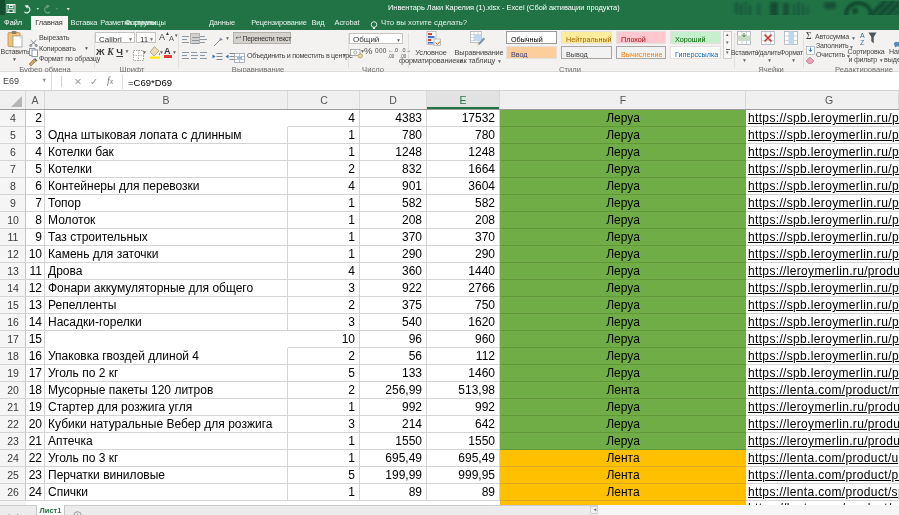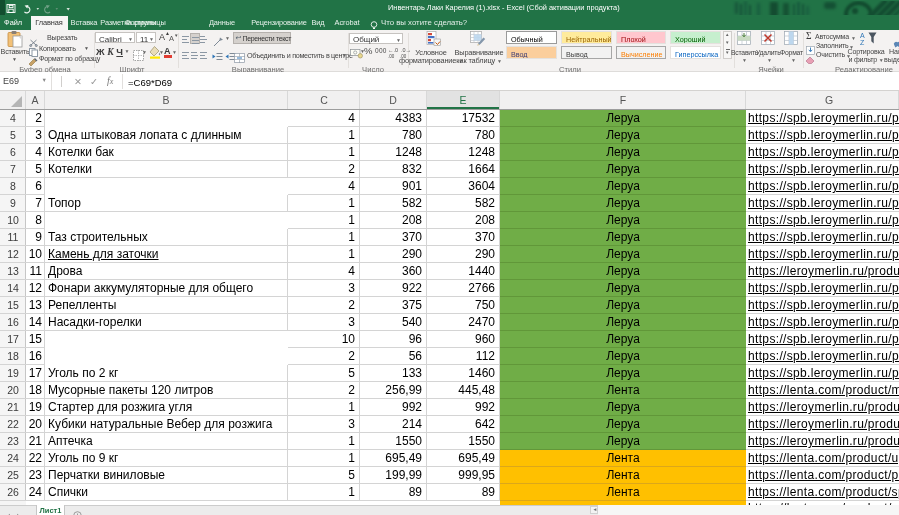--- a/index.html
+++ b/index.html
@@ -80,21 +80,21 @@
 </svg></div>
 <div style="position:absolute;left:-2px;top:47px;width:34px;text-align:center;font:7.2px 'Liberation Sans',sans-serif;color:#444;white-space:nowrap;letter-spacing:-0.2px;">Вставить</div>
 <div style="position:absolute;left:12px;top:56px;width:8px;height:6px;font:5px 'Liberation Sans',sans-serif;color:#555;">▼</div>
 <div style="position:absolute;left:29px;top:33px;width:9px;height:8px;"><svg width="9" height="8" viewBox="0 0 9 8">
         <g stroke="#6f7b87" stroke-width="0.9" fill="none">
           <path d="M1.5 1 L7.5 6.5 M7.5 1 L1.5 6.5"></path>
           <circle cx="1.7" cy="6.6" r="1"></circle>
           <circle cx="7.3" cy="6.6" r="1"></circle>
         </g>
       </svg></div>
-<div style="position:absolute;left:39px;top:33px;font:7.2px 'Liberation Sans',sans-serif;color:#444;white-space:nowrap;letter-spacing:-0.2px;margin-left:8px;">Вырезать</div>
+<div style="position:absolute;left:39px;top:33px;font:7.2px 'Liberation Sans',sans-serif;color:#444;white-space:nowrap;letter-spacing:-0.2px;">Вырезать</div>
 <div style="position:absolute;left:29px;top:43px;width:9px;height:9px;"><svg width="9" height="9" viewBox="0 0 9 9">
         <rect x="0.5" y="0.5" width="5.5" height="7" fill="#fff" stroke="#8d99a5"></rect>
         <rect x="3" y="2" width="5.5" height="6.5" fill="#fff" stroke="#8d99a5"></rect>
       </svg></div>
 <div style="position:absolute;left:39px;top:43.5px;font:7.2px 'Liberation Sans',sans-serif;color:#444;white-space:nowrap;letter-spacing:-0.2px;">Копировать</div>
 <div style="position:absolute;left:84px;top:45px;font:5px 'Liberation Sans',sans-serif;color:#555;">▼</div>
 <div style="position:absolute;left:28px;top:53px;width:10px;height:9px;"><svg width="10" height="9" viewBox="0 0 10 9">
         <path d="M1 6 L6 1 L8 3 L3 8 Z" fill="#c8a165" stroke="#8f7440" stroke-width="0.6"></path>
         <path d="M6.5 0.5 l2.5 2.5" stroke="#5a6570" stroke-width="1.2"></path>
       </svg></div>
@@ -376,51 +376,53 @@
 <div style="position:absolute;left:0;top:161px;width:26px;height:17px;border-bottom:1px solid #d4d4d4;box-sizing:border-box;text-align:center;font:10.5px 'Liberation Sans',sans-serif;color:#3a3a3a;line-height:16px;">7</div>
 <div style="position:absolute;left:26px;top:161px;width:19px;height:17px;border-bottom:1px solid #d4d4d4;border-right:1px solid #d4d4d4;box-sizing:border-box;text-align:right;padding-right:2px;font:12px 'Liberation Sans',sans-serif;color:#000;line-height:16px;">5</div>
 <div style="position:absolute;left:45px;top:161px;width:243px;height:17px;border-bottom:1px solid #d4d4d4;border-right:1px solid #d4d4d4;box-sizing:border-box;padding-left:3px;font:12px 'Liberation Sans',sans-serif;color:#000;line-height:16px;white-space:nowrap;overflow:hidden;">Котелки</div>
 <div style="position:absolute;left:288px;top:161px;width:72px;height:17px;border-bottom:1px solid #d4d4d4;border-right:1px solid #d4d4d4;box-sizing:border-box;text-align:right;padding-right:4px;font:12px 'Liberation Sans',sans-serif;color:#000;line-height:16px;">2</div>
 <div style="position:absolute;left:360px;top:161px;width:67px;height:17px;border-bottom:1px solid #d4d4d4;border-right:1px solid #d4d4d4;box-sizing:border-box;text-align:right;padding-right:4px;font:12px 'Liberation Sans',sans-serif;color:#000;line-height:16px;">832</div>
 <div style="position:absolute;left:427px;top:161px;width:73px;height:17px;border-bottom:1px solid #d4d4d4;border-right:1px solid #d4d4d4;box-sizing:border-box;text-align:right;padding-right:4px;font:12px 'Liberation Sans',sans-serif;color:#000;line-height:16px;">1664</div>
 <div style="position:absolute;left:500px;top:161px;width:246px;height:17px;background:#70ad47;border-bottom:1px solid #619739;box-sizing:border-box;text-align:center;font:12px 'Liberation Sans',sans-serif;color:#000;line-height:16px;">Леруа</div>
 <div style="position:absolute;left:746px;top:161px;width:153px;height:17px;border-bottom:1px solid #d4d4d4;box-sizing:border-box;padding-left:2px;font:12px 'Liberation Sans',sans-serif;color:#000;line-height:16px;white-space:nowrap;overflow:hidden;"><span style="text-decoration:underline;letter-spacing:0.34px;">https://spb.leroymerlin.ru/product/</span></div>
 <div style="position:absolute;left:0;top:178px;width:26px;height:17px;border-bottom:1px solid #d4d4d4;box-sizing:border-box;text-align:center;font:10.5px 'Liberation Sans',sans-serif;color:#3a3a3a;line-height:16px;">8</div>
 <div style="position:absolute;left:26px;top:178px;width:19px;height:17px;border-bottom:1px solid #d4d4d4;border-right:1px solid #d4d4d4;box-sizing:border-box;text-align:right;padding-right:2px;font:12px 'Liberation Sans',sans-serif;color:#000;line-height:16px;">6</div>
+<div style="position:absolute;left:45px;top:178px;width:243px;height:17px;border-bottom:1px solid #d4d4d4;border-right:1px solid #d4d4d4;box-sizing:border-box;padding-left:3px;font:12px 'Liberation Sans',sans-serif;color:#000;line-height:16px;white-space:nowrap;overflow:hidden;">Контейнеры для перевозки</div>
 <div style="position:absolute;left:288px;top:178px;width:72px;height:17px;border-bottom:1px solid #d4d4d4;border-right:1px solid #d4d4d4;box-sizing:border-box;text-align:right;padding-right:4px;font:12px 'Liberation Sans',sans-serif;color:#000;line-height:16px;">4</div>
 <div style="position:absolute;left:360px;top:178px;width:67px;height:17px;border-bottom:1px solid #d4d4d4;border-right:1px solid #d4d4d4;box-sizing:border-box;text-align:right;padding-right:4px;font:12px 'Liberation Sans',sans-serif;color:#000;line-height:16px;">901</div>
 <div style="position:absolute;left:427px;top:178px;width:73px;height:17px;border-bottom:1px solid #d4d4d4;border-right:1px solid #d4d4d4;box-sizing:border-box;text-align:right;padding-right:4px;font:12px 'Liberation Sans',sans-serif;color:#000;line-height:16px;">3604</div>
 <div style="position:absolute;left:500px;top:178px;width:246px;height:17px;background:#70ad47;border-bottom:1px solid #619739;box-sizing:border-box;text-align:center;font:12px 'Liberation Sans',sans-serif;color:#000;line-height:16px;">Леруа</div>
 <div style="position:absolute;left:746px;top:178px;width:153px;height:17px;border-bottom:1px solid #d4d4d4;box-sizing:border-box;padding-left:2px;font:12px 'Liberation Sans',sans-serif;color:#000;line-height:16px;white-space:nowrap;overflow:hidden;"><span style="text-decoration:underline;letter-spacing:0.34px;">https://spb.leroymerlin.ru/product/</span></div>
 <div style="position:absolute;left:0;top:195px;width:26px;height:17px;border-bottom:1px solid #d4d4d4;box-sizing:border-box;text-align:center;font:10.5px 'Liberation Sans',sans-serif;color:#3a3a3a;line-height:16px;">9</div>
 <div style="position:absolute;left:26px;top:195px;width:19px;height:17px;border-bottom:1px solid #d4d4d4;border-right:1px solid #d4d4d4;box-sizing:border-box;text-align:right;padding-right:2px;font:12px 'Liberation Sans',sans-serif;color:#000;line-height:16px;">7</div>
 <div style="position:absolute;left:45px;top:195px;width:243px;height:17px;border-bottom:1px solid #d4d4d4;border-right:1px solid #d4d4d4;box-sizing:border-box;padding-left:3px;font:12px 'Liberation Sans',sans-serif;color:#000;line-height:16px;white-space:nowrap;overflow:hidden;">Топор</div>
 <div style="position:absolute;left:288px;top:195px;width:72px;height:17px;border-bottom:1px solid #d4d4d4;border-right:1px solid #d4d4d4;box-sizing:border-box;text-align:right;padding-right:4px;font:12px 'Liberation Sans',sans-serif;color:#000;line-height:16px;">1</div>
 <div style="position:absolute;left:360px;top:195px;width:67px;height:17px;border-bottom:1px solid #d4d4d4;border-right:1px solid #d4d4d4;box-sizing:border-box;text-align:right;padding-right:4px;font:12px 'Liberation Sans',sans-serif;color:#000;line-height:16px;">582</div>
 <div style="position:absolute;left:427px;top:195px;width:73px;height:17px;border-bottom:1px solid #d4d4d4;border-right:1px solid #d4d4d4;box-sizing:border-box;text-align:right;padding-right:4px;font:12px 'Liberation Sans',sans-serif;color:#000;line-height:16px;">582</div>
 <div style="position:absolute;left:500px;top:195px;width:246px;height:17px;background:#70ad47;border-bottom:1px solid #619739;box-sizing:border-box;text-align:center;font:12px 'Liberation Sans',sans-serif;color:#000;line-height:16px;">Леруа</div>
 <div style="position:absolute;left:746px;top:195px;width:153px;height:17px;border-bottom:1px solid #d4d4d4;box-sizing:border-box;padding-left:2px;font:12px 'Liberation Sans',sans-serif;color:#000;line-height:16px;white-space:nowrap;overflow:hidden;"><span style="text-decoration:underline;letter-spacing:0.34px;">https://spb.leroymerlin.ru/product/</span></div>
 <div style="position:absolute;left:0;top:212px;width:26px;height:17px;border-bottom:1px solid #d4d4d4;box-sizing:border-box;text-align:center;font:10.5px 'Liberation Sans',sans-serif;color:#3a3a3a;line-height:16px;">10</div>
 <div style="position:absolute;left:26px;top:212px;width:19px;height:17px;border-bottom:1px solid #d4d4d4;border-right:1px solid #d4d4d4;box-sizing:border-box;text-align:right;padding-right:2px;font:12px 'Liberation Sans',sans-serif;color:#000;line-height:16px;">8</div>
+<div style="position:absolute;left:45px;top:212px;width:243px;height:17px;border-bottom:1px solid #d4d4d4;border-right:1px solid #d4d4d4;box-sizing:border-box;padding-left:3px;font:12px 'Liberation Sans',sans-serif;color:#000;line-height:16px;white-space:nowrap;overflow:hidden;">Молоток</div>
 <div style="position:absolute;left:288px;top:212px;width:72px;height:17px;border-bottom:1px solid #d4d4d4;border-right:1px solid #d4d4d4;box-sizing:border-box;text-align:right;padding-right:4px;font:12px 'Liberation Sans',sans-serif;color:#000;line-height:16px;">1</div>
 <div style="position:absolute;left:360px;top:212px;width:67px;height:17px;border-bottom:1px solid #d4d4d4;border-right:1px solid #d4d4d4;box-sizing:border-box;text-align:right;padding-right:4px;font:12px 'Liberation Sans',sans-serif;color:#000;line-height:16px;">208</div>
 <div style="position:absolute;left:427px;top:212px;width:73px;height:17px;border-bottom:1px solid #d4d4d4;border-right:1px solid #d4d4d4;box-sizing:border-box;text-align:right;padding-right:4px;font:12px 'Liberation Sans',sans-serif;color:#000;line-height:16px;">208</div>
 <div style="position:absolute;left:500px;top:212px;width:246px;height:17px;background:#70ad47;border-bottom:1px solid #619739;box-sizing:border-box;text-align:center;font:12px 'Liberation Sans',sans-serif;color:#000;line-height:16px;">Леруа</div>
 <div style="position:absolute;left:746px;top:212px;width:153px;height:17px;border-bottom:1px solid #d4d4d4;box-sizing:border-box;padding-left:2px;font:12px 'Liberation Sans',sans-serif;color:#000;line-height:16px;white-space:nowrap;overflow:hidden;"><span style="text-decoration:underline;letter-spacing:0.34px;">https://spb.leroymerlin.ru/product/</span></div>
 <div style="position:absolute;left:0;top:229px;width:26px;height:17px;border-bottom:1px solid #d4d4d4;box-sizing:border-box;text-align:center;font:10.5px 'Liberation Sans',sans-serif;color:#3a3a3a;line-height:16px;">11</div>
 <div style="position:absolute;left:26px;top:229px;width:19px;height:17px;border-bottom:1px solid #d4d4d4;border-right:1px solid #d4d4d4;box-sizing:border-box;text-align:right;padding-right:2px;font:12px 'Liberation Sans',sans-serif;color:#000;line-height:16px;">9</div>
 <div style="position:absolute;left:45px;top:229px;width:243px;height:17px;border-bottom:1px solid #d4d4d4;border-right:1px solid #d4d4d4;box-sizing:border-box;padding-left:3px;font:12px 'Liberation Sans',sans-serif;color:#000;line-height:16px;white-space:nowrap;overflow:hidden;">Таз строительных</div>
 <div style="position:absolute;left:288px;top:229px;width:72px;height:17px;border-bottom:1px solid #d4d4d4;border-right:1px solid #d4d4d4;box-sizing:border-box;text-align:right;padding-right:4px;font:12px 'Liberation Sans',sans-serif;color:#000;line-height:16px;">1</div>
 <div style="position:absolute;left:360px;top:229px;width:67px;height:17px;border-bottom:1px solid #d4d4d4;border-right:1px solid #d4d4d4;box-sizing:border-box;text-align:right;padding-right:4px;font:12px 'Liberation Sans',sans-serif;color:#000;line-height:16px;">370</div>
 <div style="position:absolute;left:427px;top:229px;width:73px;height:17px;border-bottom:1px solid #d4d4d4;border-right:1px solid #d4d4d4;box-sizing:border-box;text-align:right;padding-right:4px;font:12px 'Liberation Sans',sans-serif;color:#000;line-height:16px;">370</div>
 <div style="position:absolute;left:500px;top:229px;width:246px;height:17px;background:#70ad47;border-bottom:1px solid #619739;box-sizing:border-box;text-align:center;font:12px 'Liberation Sans',sans-serif;color:#000;line-height:16px;">Леруа</div>
 <div style="position:absolute;left:746px;top:229px;width:153px;height:17px;border-bottom:1px solid #d4d4d4;box-sizing:border-box;padding-left:2px;font:12px 'Liberation Sans',sans-serif;color:#000;line-height:16px;white-space:nowrap;overflow:hidden;"><span style="text-decoration:underline;letter-spacing:0.34px;">https://spb.leroymerlin.ru/product/</span></div>
 <div style="position:absolute;left:0;top:246px;width:26px;height:17px;border-bottom:1px solid #d4d4d4;box-sizing:border-box;text-align:center;font:10.5px 'Liberation Sans',sans-serif;color:#3a3a3a;line-height:16px;">12</div>
 <div style="position:absolute;left:26px;top:246px;width:19px;height:17px;border-bottom:1px solid #d4d4d4;border-right:1px solid #d4d4d4;box-sizing:border-box;text-align:right;padding-right:2px;font:12px 'Liberation Sans',sans-serif;color:#000;line-height:16px;">10</div>
-<div style="position:absolute;left:45px;top:246px;width:243px;height:17px;border-bottom:1px solid #d4d4d4;border-right:1px solid #d4d4d4;box-sizing:border-box;padding-left:3px;font:12px 'Liberation Sans',sans-serif;color:#000;line-height:16px;white-space:nowrap;overflow:hidden;text-decoration:underline;">Камень для заточки</div>
+<div style="position:absolute;left:45px;top:246px;width:243px;height:17px;border-bottom:1px solid #d4d4d4;border-right:1px solid #d4d4d4;box-sizing:border-box;padding-left:3px;font:12px 'Liberation Sans',sans-serif;color:#000;line-height:16px;white-space:nowrap;overflow:hidden;">Камень для заточки</div>
 <div style="position:absolute;left:288px;top:246px;width:72px;height:17px;border-bottom:1px solid #d4d4d4;border-right:1px solid #d4d4d4;box-sizing:border-box;text-align:right;padding-right:4px;font:12px 'Liberation Sans',sans-serif;color:#000;line-height:16px;">1</div>
 <div style="position:absolute;left:360px;top:246px;width:67px;height:17px;border-bottom:1px solid #d4d4d4;border-right:1px solid #d4d4d4;box-sizing:border-box;text-align:right;padding-right:4px;font:12px 'Liberation Sans',sans-serif;color:#000;line-height:16px;">290</div>
 <div style="position:absolute;left:427px;top:246px;width:73px;height:17px;border-bottom:1px solid #d4d4d4;border-right:1px solid #d4d4d4;box-sizing:border-box;text-align:right;padding-right:4px;font:12px 'Liberation Sans',sans-serif;color:#000;line-height:16px;">290</div>
 <div style="position:absolute;left:500px;top:246px;width:246px;height:17px;background:#70ad47;border-bottom:1px solid #619739;box-sizing:border-box;text-align:center;font:12px 'Liberation Sans',sans-serif;color:#000;line-height:16px;">Леруа</div>
 <div style="position:absolute;left:746px;top:246px;width:153px;height:17px;border-bottom:1px solid #d4d4d4;box-sizing:border-box;padding-left:2px;font:12px 'Liberation Sans',sans-serif;color:#000;line-height:16px;white-space:nowrap;overflow:hidden;"><span style="text-decoration:underline;letter-spacing:0.34px;">https://spb.leroymerlin.ru/product/</span></div>
 <div style="position:absolute;left:0;top:263px;width:26px;height:17px;border-bottom:1px solid #d4d4d4;box-sizing:border-box;text-align:center;font:10.5px 'Liberation Sans',sans-serif;color:#3a3a3a;line-height:16px;">13</div>
 <div style="position:absolute;left:26px;top:263px;width:19px;height:17px;border-bottom:1px solid #d4d4d4;border-right:1px solid #d4d4d4;box-sizing:border-box;text-align:right;padding-right:2px;font:12px 'Liberation Sans',sans-serif;color:#000;line-height:16px;">11</div>
 <div style="position:absolute;left:45px;top:263px;width:243px;height:17px;border-bottom:1px solid #d4d4d4;border-right:1px solid #d4d4d4;box-sizing:border-box;padding-left:3px;font:12px 'Liberation Sans',sans-serif;color:#000;line-height:16px;white-space:nowrap;overflow:hidden;">Дрова</div>
 <div style="position:absolute;left:288px;top:263px;width:72px;height:17px;border-bottom:1px solid #d4d4d4;border-right:1px solid #d4d4d4;box-sizing:border-box;text-align:right;padding-right:4px;font:12px 'Liberation Sans',sans-serif;color:#000;line-height:16px;">4</div>
 <div style="position:absolute;left:360px;top:263px;width:67px;height:17px;border-bottom:1px solid #d4d4d4;border-right:1px solid #d4d4d4;box-sizing:border-box;text-align:right;padding-right:4px;font:12px 'Liberation Sans',sans-serif;color:#000;line-height:16px;">360</div>
@@ -441,51 +443,52 @@
 <div style="position:absolute;left:288px;top:297px;width:72px;height:17px;border-bottom:1px solid #d4d4d4;border-right:1px solid #d4d4d4;box-sizing:border-box;text-align:right;padding-right:4px;font:12px 'Liberation Sans',sans-serif;color:#000;line-height:16px;">2</div>
 <div style="position:absolute;left:360px;top:297px;width:67px;height:17px;border-bottom:1px solid #d4d4d4;border-right:1px solid #d4d4d4;box-sizing:border-box;text-align:right;padding-right:4px;font:12px 'Liberation Sans',sans-serif;color:#000;line-height:16px;">375</div>
 <div style="position:absolute;left:427px;top:297px;width:73px;height:17px;border-bottom:1px solid #d4d4d4;border-right:1px solid #d4d4d4;box-sizing:border-box;text-align:right;padding-right:4px;font:12px 'Liberation Sans',sans-serif;color:#000;line-height:16px;">750</div>
 <div style="position:absolute;left:500px;top:297px;width:246px;height:17px;background:#70ad47;border-bottom:1px solid #619739;box-sizing:border-box;text-align:center;font:12px 'Liberation Sans',sans-serif;color:#000;line-height:16px;">Леруа</div>
 <div style="position:absolute;left:746px;top:297px;width:153px;height:17px;border-bottom:1px solid #d4d4d4;box-sizing:border-box;padding-left:2px;font:12px 'Liberation Sans',sans-serif;color:#000;line-height:16px;white-space:nowrap;overflow:hidden;"><span style="text-decoration:underline;letter-spacing:0.34px;">https://spb.leroymerlin.ru/product/</span></div>
 <div style="position:absolute;left:0;top:314px;width:26px;height:17px;border-bottom:1px solid #d4d4d4;box-sizing:border-box;text-align:center;font:10.5px 'Liberation Sans',sans-serif;color:#3a3a3a;line-height:16px;">16</div>
 <div style="position:absolute;left:26px;top:314px;width:19px;height:17px;border-bottom:1px solid #d4d4d4;border-right:1px solid #d4d4d4;box-sizing:border-box;text-align:right;padding-right:2px;font:12px 'Liberation Sans',sans-serif;color:#000;line-height:16px;">14</div>
 <div style="position:absolute;left:45px;top:314px;width:243px;height:17px;border-bottom:1px solid #d4d4d4;border-right:1px solid #d4d4d4;box-sizing:border-box;padding-left:3px;font:12px 'Liberation Sans',sans-serif;color:#000;line-height:16px;white-space:nowrap;overflow:hidden;">Насадки-горелки</div>
 <div style="position:absolute;left:288px;top:314px;width:72px;height:17px;border-bottom:1px solid #d4d4d4;border-right:1px solid #d4d4d4;box-sizing:border-box;text-align:right;padding-right:4px;font:12px 'Liberation Sans',sans-serif;color:#000;line-height:16px;">3</div>
 <div style="position:absolute;left:360px;top:314px;width:67px;height:17px;border-bottom:1px solid #d4d4d4;border-right:1px solid #d4d4d4;box-sizing:border-box;text-align:right;padding-right:4px;font:12px 'Liberation Sans',sans-serif;color:#000;line-height:16px;">540</div>
-<div style="position:absolute;left:427px;top:314px;width:73px;height:17px;border-bottom:1px solid #d4d4d4;border-right:1px solid #d4d4d4;box-sizing:border-box;text-align:right;padding-right:4px;font:12px 'Liberation Sans',sans-serif;color:#000;line-height:16px;">2470</div>
+<div style="position:absolute;left:427px;top:314px;width:73px;height:17px;border-bottom:1px solid #d4d4d4;border-right:1px solid #d4d4d4;box-sizing:border-box;text-align:right;padding-right:4px;font:12px 'Liberation Sans',sans-serif;color:#000;line-height:16px;">1620</div>
 <div style="position:absolute;left:500px;top:314px;width:246px;height:17px;background:#70ad47;border-bottom:1px solid #619739;box-sizing:border-box;text-align:center;font:12px 'Liberation Sans',sans-serif;color:#000;line-height:16px;">Леруа</div>
 <div style="position:absolute;left:746px;top:314px;width:153px;height:17px;border-bottom:1px solid #d4d4d4;box-sizing:border-box;padding-left:2px;font:12px 'Liberation Sans',sans-serif;color:#000;line-height:16px;white-space:nowrap;overflow:hidden;"><span style="text-decoration:underline;letter-spacing:0.34px;">https://spb.leroymerlin.ru/product/</span></div>
 <div style="position:absolute;left:0;top:331px;width:26px;height:17px;border-bottom:1px solid #d4d4d4;box-sizing:border-box;text-align:center;font:10.5px 'Liberation Sans',sans-serif;color:#3a3a3a;line-height:16px;">17</div>
 <div style="position:absolute;left:26px;top:331px;width:19px;height:17px;border-bottom:1px solid #d4d4d4;border-right:1px solid #d4d4d4;box-sizing:border-box;text-align:right;padding-right:2px;font:12px 'Liberation Sans',sans-serif;color:#000;line-height:16px;">15</div>
 <div style="position:absolute;left:288px;top:331px;width:72px;height:17px;border-bottom:1px solid #d4d4d4;border-right:1px solid #d4d4d4;box-sizing:border-box;text-align:right;padding-right:4px;font:12px 'Liberation Sans',sans-serif;color:#000;line-height:16px;">10</div>
 <div style="position:absolute;left:360px;top:331px;width:67px;height:17px;border-bottom:1px solid #d4d4d4;border-right:1px solid #d4d4d4;box-sizing:border-box;text-align:right;padding-right:4px;font:12px 'Liberation Sans',sans-serif;color:#000;line-height:16px;">96</div>
 <div style="position:absolute;left:427px;top:331px;width:73px;height:17px;border-bottom:1px solid #d4d4d4;border-right:1px solid #d4d4d4;box-sizing:border-box;text-align:right;padding-right:4px;font:12px 'Liberation Sans',sans-serif;color:#000;line-height:16px;">960</div>
 <div style="position:absolute;left:500px;top:331px;width:246px;height:17px;background:#70ad47;border-bottom:1px solid #619739;box-sizing:border-box;text-align:center;font:12px 'Liberation Sans',sans-serif;color:#000;line-height:16px;">Леруа</div>
 <div style="position:absolute;left:746px;top:331px;width:153px;height:17px;border-bottom:1px solid #d4d4d4;box-sizing:border-box;padding-left:2px;font:12px 'Liberation Sans',sans-serif;color:#000;line-height:16px;white-space:nowrap;overflow:hidden;"><span style="text-decoration:underline;letter-spacing:0.34px;">https://spb.leroymerlin.ru/product/</span></div>
 <div style="position:absolute;left:0;top:348px;width:26px;height:17px;border-bottom:1px solid #d4d4d4;box-sizing:border-box;text-align:center;font:10.5px 'Liberation Sans',sans-serif;color:#3a3a3a;line-height:16px;">18</div>
 <div style="position:absolute;left:26px;top:348px;width:19px;height:17px;border-bottom:1px solid #d4d4d4;border-right:1px solid #d4d4d4;box-sizing:border-box;text-align:right;padding-right:2px;font:12px 'Liberation Sans',sans-serif;color:#000;line-height:16px;">16</div>
+<div style="position:absolute;left:45px;top:348px;width:243px;height:17px;border-bottom:1px solid #d4d4d4;border-right:1px solid #d4d4d4;box-sizing:border-box;padding-left:3px;font:12px 'Liberation Sans',sans-serif;color:#000;line-height:16px;white-space:nowrap;overflow:hidden;">Упаковка гвоздей длиной 4</div>
 <div style="position:absolute;left:288px;top:348px;width:72px;height:17px;border-bottom:1px solid #d4d4d4;border-right:1px solid #d4d4d4;box-sizing:border-box;text-align:right;padding-right:4px;font:12px 'Liberation Sans',sans-serif;color:#000;line-height:16px;">2</div>
 <div style="position:absolute;left:360px;top:348px;width:67px;height:17px;border-bottom:1px solid #d4d4d4;border-right:1px solid #d4d4d4;box-sizing:border-box;text-align:right;padding-right:4px;font:12px 'Liberation Sans',sans-serif;color:#000;line-height:16px;">56</div>
 <div style="position:absolute;left:427px;top:348px;width:73px;height:17px;border-bottom:1px solid #d4d4d4;border-right:1px solid #d4d4d4;box-sizing:border-box;text-align:right;padding-right:4px;font:12px 'Liberation Sans',sans-serif;color:#000;line-height:16px;">112</div>
 <div style="position:absolute;left:500px;top:348px;width:246px;height:17px;background:#70ad47;border-bottom:1px solid #619739;box-sizing:border-box;text-align:center;font:12px 'Liberation Sans',sans-serif;color:#000;line-height:16px;">Леруа</div>
 <div style="position:absolute;left:746px;top:348px;width:153px;height:17px;border-bottom:1px solid #d4d4d4;box-sizing:border-box;padding-left:2px;font:12px 'Liberation Sans',sans-serif;color:#000;line-height:16px;white-space:nowrap;overflow:hidden;"><span style="text-decoration:underline;letter-spacing:0.34px;">https://spb.leroymerlin.ru/product/</span></div>
 <div style="position:absolute;left:0;top:365px;width:26px;height:17px;border-bottom:1px solid #d4d4d4;box-sizing:border-box;text-align:center;font:10.5px 'Liberation Sans',sans-serif;color:#3a3a3a;line-height:16px;">19</div>
 <div style="position:absolute;left:26px;top:365px;width:19px;height:17px;border-bottom:1px solid #d4d4d4;border-right:1px solid #d4d4d4;box-sizing:border-box;text-align:right;padding-right:2px;font:12px 'Liberation Sans',sans-serif;color:#000;line-height:16px;">17</div>
 <div style="position:absolute;left:45px;top:365px;width:243px;height:17px;border-bottom:1px solid #d4d4d4;border-right:1px solid #d4d4d4;box-sizing:border-box;padding-left:3px;font:12px 'Liberation Sans',sans-serif;color:#000;line-height:16px;white-space:nowrap;overflow:hidden;">Уголь по 2 кг</div>
 <div style="position:absolute;left:288px;top:365px;width:72px;height:17px;border-bottom:1px solid #d4d4d4;border-right:1px solid #d4d4d4;box-sizing:border-box;text-align:right;padding-right:4px;font:12px 'Liberation Sans',sans-serif;color:#000;line-height:16px;">5</div>
 <div style="position:absolute;left:360px;top:365px;width:67px;height:17px;border-bottom:1px solid #d4d4d4;border-right:1px solid #d4d4d4;box-sizing:border-box;text-align:right;padding-right:4px;font:12px 'Liberation Sans',sans-serif;color:#000;line-height:16px;">133</div>
 <div style="position:absolute;left:427px;top:365px;width:73px;height:17px;border-bottom:1px solid #d4d4d4;border-right:1px solid #d4d4d4;box-sizing:border-box;text-align:right;padding-right:4px;font:12px 'Liberation Sans',sans-serif;color:#000;line-height:16px;">1460</div>
 <div style="position:absolute;left:500px;top:365px;width:246px;height:17px;background:#70ad47;border-bottom:1px solid #619739;box-sizing:border-box;text-align:center;font:12px 'Liberation Sans',sans-serif;color:#000;line-height:16px;">Леруа</div>
 <div style="position:absolute;left:746px;top:365px;width:153px;height:17px;border-bottom:1px solid #d4d4d4;box-sizing:border-box;padding-left:2px;font:12px 'Liberation Sans',sans-serif;color:#000;line-height:16px;white-space:nowrap;overflow:hidden;"><span style="text-decoration:underline;letter-spacing:0.34px;">https://spb.leroymerlin.ru/product/</span></div>
 <div style="position:absolute;left:0;top:382px;width:26px;height:17px;border-bottom:1px solid #d4d4d4;box-sizing:border-box;text-align:center;font:10.5px 'Liberation Sans',sans-serif;color:#3a3a3a;line-height:16px;">20</div>
 <div style="position:absolute;left:26px;top:382px;width:19px;height:17px;border-bottom:1px solid #d4d4d4;border-right:1px solid #d4d4d4;box-sizing:border-box;text-align:right;padding-right:2px;font:12px 'Liberation Sans',sans-serif;color:#000;line-height:16px;">18</div>
 <div style="position:absolute;left:45px;top:382px;width:243px;height:17px;border-bottom:1px solid #d4d4d4;border-right:1px solid #d4d4d4;box-sizing:border-box;padding-left:3px;font:12px 'Liberation Sans',sans-serif;color:#000;line-height:16px;white-space:nowrap;overflow:hidden;">Мусорные пакеты 120 литров</div>
 <div style="position:absolute;left:288px;top:382px;width:72px;height:17px;border-bottom:1px solid #d4d4d4;border-right:1px solid #d4d4d4;box-sizing:border-box;text-align:right;padding-right:4px;font:12px 'Liberation Sans',sans-serif;color:#000;line-height:16px;">2</div>
 <div style="position:absolute;left:360px;top:382px;width:67px;height:17px;border-bottom:1px solid #d4d4d4;border-right:1px solid #d4d4d4;box-sizing:border-box;text-align:right;padding-right:4px;font:12px 'Liberation Sans',sans-serif;color:#000;line-height:16px;">256,99</div>
-<div style="position:absolute;left:427px;top:382px;width:73px;height:17px;border-bottom:1px solid #d4d4d4;border-right:1px solid #d4d4d4;box-sizing:border-box;text-align:right;padding-right:4px;font:12px 'Liberation Sans',sans-serif;color:#000;line-height:16px;">445,48</div>
+<div style="position:absolute;left:427px;top:382px;width:73px;height:17px;border-bottom:1px solid #d4d4d4;border-right:1px solid #d4d4d4;box-sizing:border-box;text-align:right;padding-right:4px;font:12px 'Liberation Sans',sans-serif;color:#000;line-height:16px;">513,98</div>
 <div style="position:absolute;left:500px;top:382px;width:246px;height:17px;background:#70ad47;border-bottom:1px solid #619739;box-sizing:border-box;text-align:center;font:12px 'Liberation Sans',sans-serif;color:#000;line-height:16px;">Лента</div>
 <div style="position:absolute;left:746px;top:382px;width:153px;height:17px;border-bottom:1px solid #d4d4d4;box-sizing:border-box;padding-left:2px;font:12px 'Liberation Sans',sans-serif;color:#000;line-height:16px;white-space:nowrap;overflow:hidden;"><span style="text-decoration:underline;letter-spacing:0.34px;">https://lenta.com/product/musornye-</span></div>
 <div style="position:absolute;left:0;top:399px;width:26px;height:17px;border-bottom:1px solid #d4d4d4;box-sizing:border-box;text-align:center;font:10.5px 'Liberation Sans',sans-serif;color:#3a3a3a;line-height:16px;">21</div>
 <div style="position:absolute;left:26px;top:399px;width:19px;height:17px;border-bottom:1px solid #d4d4d4;border-right:1px solid #d4d4d4;box-sizing:border-box;text-align:right;padding-right:2px;font:12px 'Liberation Sans',sans-serif;color:#000;line-height:16px;">19</div>
 <div style="position:absolute;left:45px;top:399px;width:243px;height:17px;border-bottom:1px solid #d4d4d4;border-right:1px solid #d4d4d4;box-sizing:border-box;padding-left:3px;font:12px 'Liberation Sans',sans-serif;color:#000;line-height:16px;white-space:nowrap;overflow:hidden;">Стартер для розжига угля</div>
 <div style="position:absolute;left:288px;top:399px;width:72px;height:17px;border-bottom:1px solid #d4d4d4;border-right:1px solid #d4d4d4;box-sizing:border-box;text-align:right;padding-right:4px;font:12px 'Liberation Sans',sans-serif;color:#000;line-height:16px;">1</div>
 <div style="position:absolute;left:360px;top:399px;width:67px;height:17px;border-bottom:1px solid #d4d4d4;border-right:1px solid #d4d4d4;box-sizing:border-box;text-align:right;padding-right:4px;font:12px 'Liberation Sans',sans-serif;color:#000;line-height:16px;">992</div>
 <div style="position:absolute;left:427px;top:399px;width:73px;height:17px;border-bottom:1px solid #d4d4d4;border-right:1px solid #d4d4d4;box-sizing:border-box;text-align:right;padding-right:4px;font:12px 'Liberation Sans',sans-serif;color:#000;line-height:16px;">992</div>
 <div style="position:absolute;left:500px;top:399px;width:246px;height:17px;background:#70ad47;border-bottom:1px solid #619739;box-sizing:border-box;text-align:center;font:12px 'Liberation Sans',sans-serif;color:#000;line-height:16px;">Леруа</div>
 <div style="position:absolute;left:746px;top:399px;width:153px;height:17px;border-bottom:1px solid #d4d4d4;box-sizing:border-box;padding-left:2px;font:12px 'Liberation Sans',sans-serif;color:#000;line-height:16px;white-space:nowrap;overflow:hidden;"><span style="text-decoration:underline;letter-spacing:0.34px;">https://leroymerlin.ru/product/starter</span></div>
@@ -500,21 +503,21 @@
 <div style="position:absolute;left:0;top:433px;width:26px;height:17px;border-bottom:1px solid #d4d4d4;box-sizing:border-box;text-align:center;font:10.5px 'Liberation Sans',sans-serif;color:#3a3a3a;line-height:16px;">23</div>
 <div style="position:absolute;left:26px;top:433px;width:19px;height:17px;border-bottom:1px solid #d4d4d4;border-right:1px solid #d4d4d4;box-sizing:border-box;text-align:right;padding-right:2px;font:12px 'Liberation Sans',sans-serif;color:#000;line-height:16px;">21</div>
 <div style="position:absolute;left:45px;top:433px;width:243px;height:17px;border-bottom:1px solid #d4d4d4;border-right:1px solid #d4d4d4;box-sizing:border-box;padding-left:3px;font:12px 'Liberation Sans',sans-serif;color:#000;line-height:16px;white-space:nowrap;overflow:hidden;">Аптечка</div>
 <div style="position:absolute;left:288px;top:433px;width:72px;height:17px;border-bottom:1px solid #d4d4d4;border-right:1px solid #d4d4d4;box-sizing:border-box;text-align:right;padding-right:4px;font:12px 'Liberation Sans',sans-serif;color:#000;line-height:16px;">1</div>
 <div style="position:absolute;left:360px;top:433px;width:67px;height:17px;border-bottom:1px solid #d4d4d4;border-right:1px solid #d4d4d4;box-sizing:border-box;text-align:right;padding-right:4px;font:12px 'Liberation Sans',sans-serif;color:#000;line-height:16px;">1550</div>
 <div style="position:absolute;left:427px;top:433px;width:73px;height:17px;border-bottom:1px solid #d4d4d4;border-right:1px solid #d4d4d4;box-sizing:border-box;text-align:right;padding-right:4px;font:12px 'Liberation Sans',sans-serif;color:#000;line-height:16px;">1550</div>
 <div style="position:absolute;left:500px;top:433px;width:246px;height:17px;background:#70ad47;border-bottom:1px solid #619739;box-sizing:border-box;text-align:center;font:12px 'Liberation Sans',sans-serif;color:#000;line-height:16px;">Леруа</div>
 <div style="position:absolute;left:746px;top:433px;width:153px;height:17px;border-bottom:1px solid #d4d4d4;box-sizing:border-box;padding-left:2px;font:12px 'Liberation Sans',sans-serif;color:#000;line-height:16px;white-space:nowrap;overflow:hidden;"><span style="text-decoration:underline;letter-spacing:0.34px;">https://leroymerlin.ru/product/aptechk</span></div>
 <div style="position:absolute;left:0;top:450px;width:26px;height:17px;border-bottom:1px solid #d4d4d4;box-sizing:border-box;text-align:center;font:10.5px 'Liberation Sans',sans-serif;color:#3a3a3a;line-height:16px;">24</div>
 <div style="position:absolute;left:26px;top:450px;width:19px;height:17px;border-bottom:1px solid #d4d4d4;border-right:1px solid #d4d4d4;box-sizing:border-box;text-align:right;padding-right:2px;font:12px 'Liberation Sans',sans-serif;color:#000;line-height:16px;">22</div>
-<div style="position:absolute;left:45px;top:450px;width:243px;height:17px;border-bottom:1px solid #d4d4d4;border-right:1px solid #d4d4d4;box-sizing:border-box;padding-left:3px;font:12px 'Liberation Sans',sans-serif;color:#000;line-height:16px;white-space:nowrap;overflow:hidden;">Уголь по 9 кг</div>
+<div style="position:absolute;left:45px;top:450px;width:243px;height:17px;border-bottom:1px solid #d4d4d4;border-right:1px solid #d4d4d4;box-sizing:border-box;padding-left:3px;font:12px 'Liberation Sans',sans-serif;color:#000;line-height:16px;white-space:nowrap;overflow:hidden;">Уголь по 3 кг</div>
 <div style="position:absolute;left:288px;top:450px;width:72px;height:17px;border-bottom:1px solid #d4d4d4;border-right:1px solid #d4d4d4;box-sizing:border-box;text-align:right;padding-right:4px;font:12px 'Liberation Sans',sans-serif;color:#000;line-height:16px;">1</div>
 <div style="position:absolute;left:360px;top:450px;width:67px;height:17px;border-bottom:1px solid #d4d4d4;border-right:1px solid #d4d4d4;box-sizing:border-box;text-align:right;padding-right:4px;font:12px 'Liberation Sans',sans-serif;color:#000;line-height:16px;">695,49</div>
 <div style="position:absolute;left:427px;top:450px;width:73px;height:17px;border-bottom:1px solid #d4d4d4;border-right:1px solid #d4d4d4;box-sizing:border-box;text-align:right;padding-right:4px;font:12px 'Liberation Sans',sans-serif;color:#000;line-height:16px;">695,49</div>
 <div style="position:absolute;left:500px;top:450px;width:246px;height:17px;background:#ffc000;border-bottom:1px solid #dca71a;box-sizing:border-box;text-align:center;font:12px 'Liberation Sans',sans-serif;color:#000;line-height:16px;">Лента</div>
 <div style="position:absolute;left:746px;top:450px;width:153px;height:17px;border-bottom:1px solid #d4d4d4;box-sizing:border-box;padding-left:2px;font:12px 'Liberation Sans',sans-serif;color:#000;line-height:16px;white-space:nowrap;overflow:hidden;"><span style="text-decoration:underline;letter-spacing:0.34px;">https://lenta.com/product/ugol-5kg-d</span></div>
 <div style="position:absolute;left:0;top:467px;width:26px;height:17px;border-bottom:1px solid #d4d4d4;box-sizing:border-box;text-align:center;font:10.5px 'Liberation Sans',sans-serif;color:#3a3a3a;line-height:16px;">25</div>
 <div style="position:absolute;left:26px;top:467px;width:19px;height:17px;border-bottom:1px solid #d4d4d4;border-right:1px solid #d4d4d4;box-sizing:border-box;text-align:right;padding-right:2px;font:12px 'Liberation Sans',sans-serif;color:#000;line-height:16px;">23</div>
 <div style="position:absolute;left:45px;top:467px;width:243px;height:17px;border-bottom:1px solid #d4d4d4;border-right:1px solid #d4d4d4;box-sizing:border-box;padding-left:3px;font:12px 'Liberation Sans',sans-serif;color:#000;line-height:16px;white-space:nowrap;overflow:hidden;">Перчатки виниловые</div>
 <div style="position:absolute;left:288px;top:467px;width:72px;height:17px;border-bottom:1px solid #d4d4d4;border-right:1px solid #d4d4d4;box-sizing:border-box;text-align:right;padding-right:4px;font:12px 'Liberation Sans',sans-serif;color:#000;line-height:16px;">5</div>
 <div style="position:absolute;left:360px;top:467px;width:67px;height:17px;border-bottom:1px solid #d4d4d4;border-right:1px solid #d4d4d4;box-sizing:border-box;text-align:right;padding-right:4px;font:12px 'Liberation Sans',sans-serif;color:#000;line-height:16px;">199,99</div>

